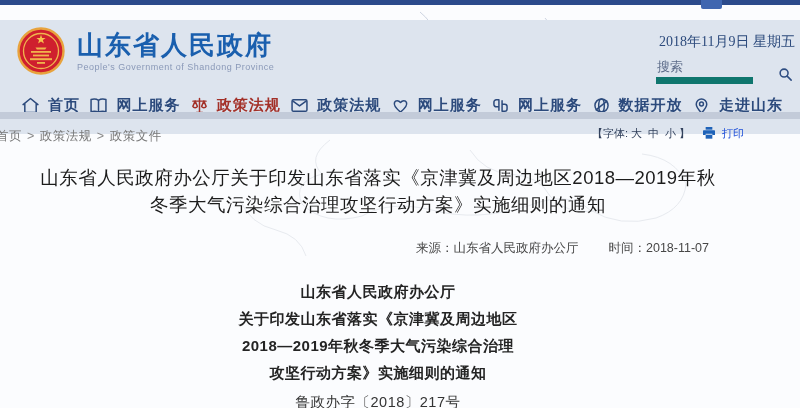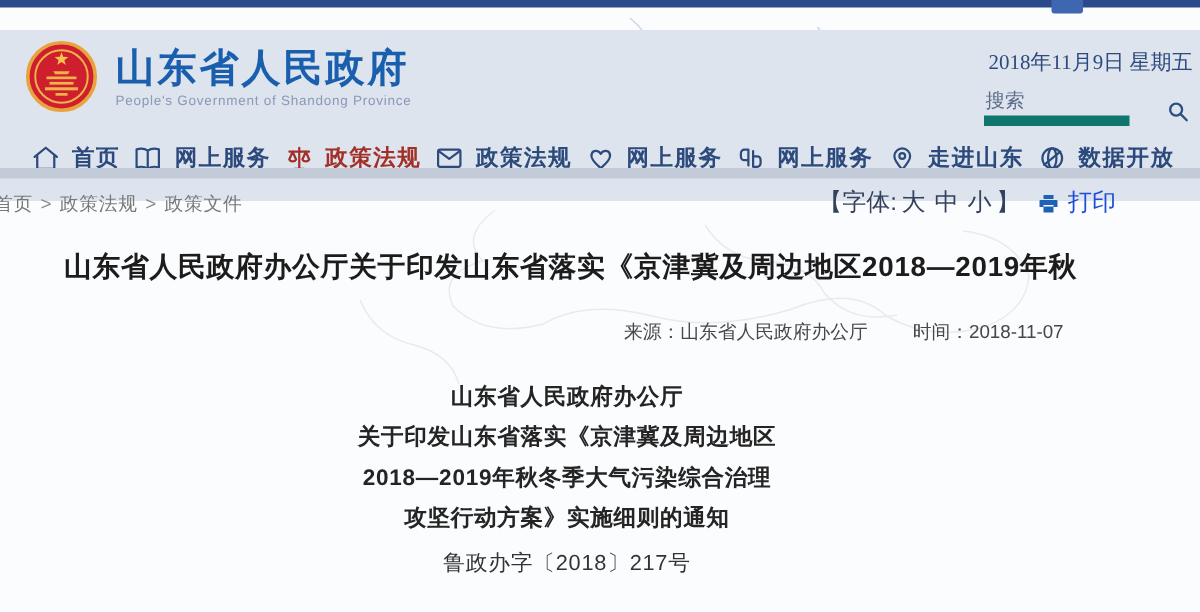--- a/index.html
+++ b/index.html
@@ -37,26 +37,26 @@
 
   
   .watermark { position:absolute; left:0; top:0; width:800px; height:408px; pointer-events:none; z-index:0; }
 
   
   .content { position:absolute; left:0; top:119px; width:756px; height:289px; z-index:1; }
   .toolbar-row { position:relative; height:31px; }
   .breadcrumb { position:absolute; left:-4px; top:9px; font-size:12.5px; color:#787878; letter-spacing:.5px; }
   .breadcrumb .crumb { color:#787878; }
   .breadcrumb .crumb-sep { margin:0 5px; color:#888; }
-  .page-tools { position:absolute; right:12px; top:6px; display:flex; align-items:center; font-size:16px; color:#32415c; }
+  .page-tools { position:absolute; right:12px; top:6px; display:flex; align-items:center; font-size:11px; color:#32415c; }
   .font-size-link { margin:0 3px; cursor:pointer; color:#32415c; }
   .print-icon { display:inline-flex; margin:0 5px 0 11px; }
   .print-label { color:#1d4ed8; cursor:pointer; }
 
-  .article-title { margin:14px 38px 0; text-align:right; font-size:18.5px; font-weight:bold;
+  .article-title { margin:14px 38px 0; text-align:center; font-size:18.5px; font-weight:normal;
                    color:#1c1c1c; line-height:27px; letter-spacing:.5px; }
   .article-meta { margin-top:22px; display:flex; justify-content:flex-end; padding-right:47px;
                   font-size:12.5px; color:#474747; }
   .meta-source { margin-right:30px; }
   .meta-label { color:#474747; }
 
   .doc-body { margin-top:21px; text-align:center; color:#242424; }
   .doc-line { font-size:15px; font-weight:bold; line-height:27px; letter-spacing:.5px; }
   .doc-number { margin-top:7px; font-size:14.5px; font-weight:normal; color:#333; letter-spacing:.5px; }
 </style>
@@ -169,36 +169,36 @@
             <path d="M10.2 5.5H7.1A2.6 2.6 0 0 0 4.5 8.1v2.8a2.6 2.6 0 0 0 2.6 2.6h3.1V5.5zM10.2 13.5v4"></path>
             <path d="M13.8 18.5h3.1a2.6 2.6 0 0 0 2.6-2.6v-2.8a2.6 2.6 0 0 0-2.6-2.6h-3.1v8zM13.8 10.5v-4"></path>
           </svg>
         </span>
         <span class="nav-label">网上服务</span>
       </div>
 
       <div class="nav-item">
         <span class="nav-icon">
           <svg width="21" height="21" viewBox="0 0 24 24" fill="none" stroke="currentColor" stroke-width="1.7" stroke-linecap="round" stroke-linejoin="round">
-            <path d="M12 20.5c-4-4.4-6-7.3-6-10a6 6 0 0 1 12 0c0 2.7-2 5.6-6 10z"></path>
-            <circle cx="12" cy="10.3" r="2.2"></circle>
-          </svg>
-        </span>
-        <span class="nav-label">走进山东</span>
-      </div>
-
-      <div class="nav-item">
-        <span class="nav-icon">
-          <svg width="21" height="21" viewBox="0 0 24 24" fill="none" stroke="currentColor" stroke-width="1.7" stroke-linecap="round" stroke-linejoin="round">
             <circle cx="12" cy="12" r="7.5"></circle>
             <ellipse cx="12" cy="12" rx="3.2" ry="7.5"></ellipse>
             <path d="M5.8 17 18.2 7"></path>
           </svg>
         </span>
         <span class="nav-label">数据开放</span>
+      </div>
+
+      <div class="nav-item">
+        <span class="nav-icon">
+          <svg width="21" height="21" viewBox="0 0 24 24" fill="none" stroke="currentColor" stroke-width="1.7" stroke-linecap="round" stroke-linejoin="round">
+            <path d="M12 20.5c-4-4.4-6-7.3-6-10a6 6 0 0 1 12 0c0 2.7-2 5.6-6 10z"></path>
+            <circle cx="12" cy="10.3" r="2.2"></circle>
+          </svg>
+        </span>
+        <span class="nav-label">走进山东</span>
       </div>
     </div>
   </div>
 
   <div class="sep-band"></div>
 
   <div class="content">
 
     <div class="toolbar-row">
       <div class="breadcrumb">
@@ -217,20 +217,21 @@
             <path d="M4 8h16a1 1 0 0 1 1 1v6h-4v-2H7v2H3V9a1 1 0 0 1 1-1z"></path>
             <rect x="7" y="14.5" width="10" height="6"></rect>
           </svg>
         </span>
         <span class="print-label">打印</span>
       </div>
     </div>
 
     <div class="article-title">
       <div>山东省人民政府办公厅关于印发山东省落实《京津冀及周边地区2018—2019年秋</div>
+      <div>冬季大气污染综合治理攻坚行动方案》实施细则的通知</div>
     </div>
 
     <div class="article-meta">
       <span class="meta-source"><span class="meta-label">来源：</span><span>山东省人民政府办公厅</span></span>
       <span class="meta-time"><span class="meta-label">时间：</span><span>2018-11-07</span></span>
     </div>
 
     <div class="doc-body">
       <div class="doc-line">山东省人民政府办公厅</div>
       <div class="doc-line">关于印发山东省落实《京津冀及周边地区</div>

